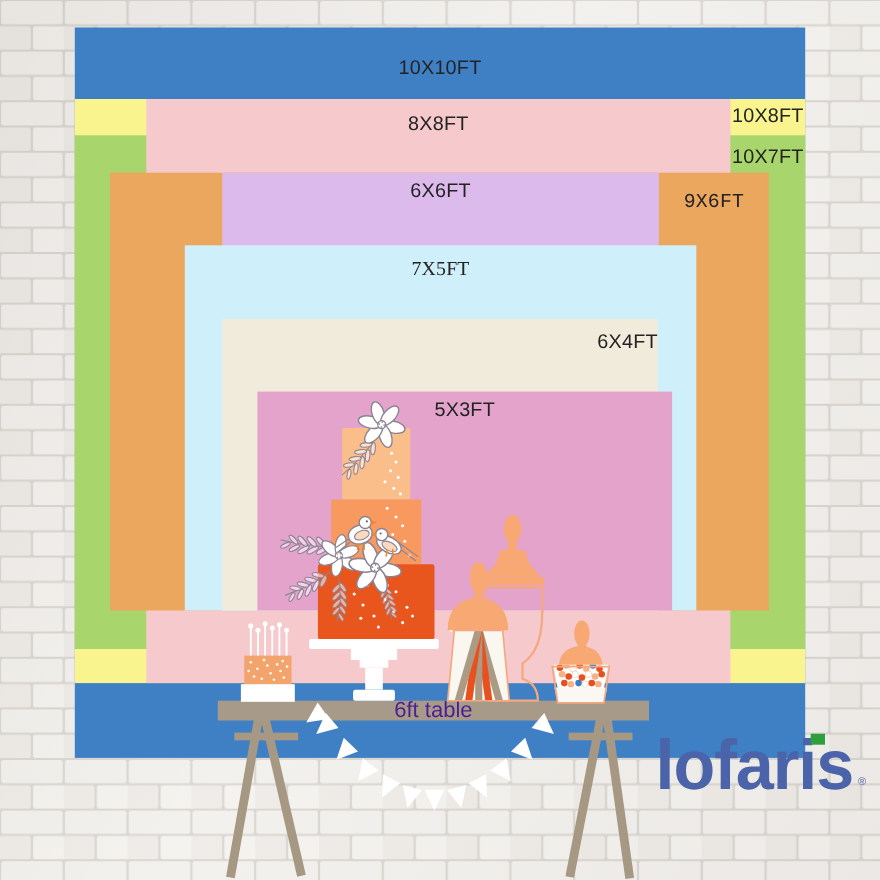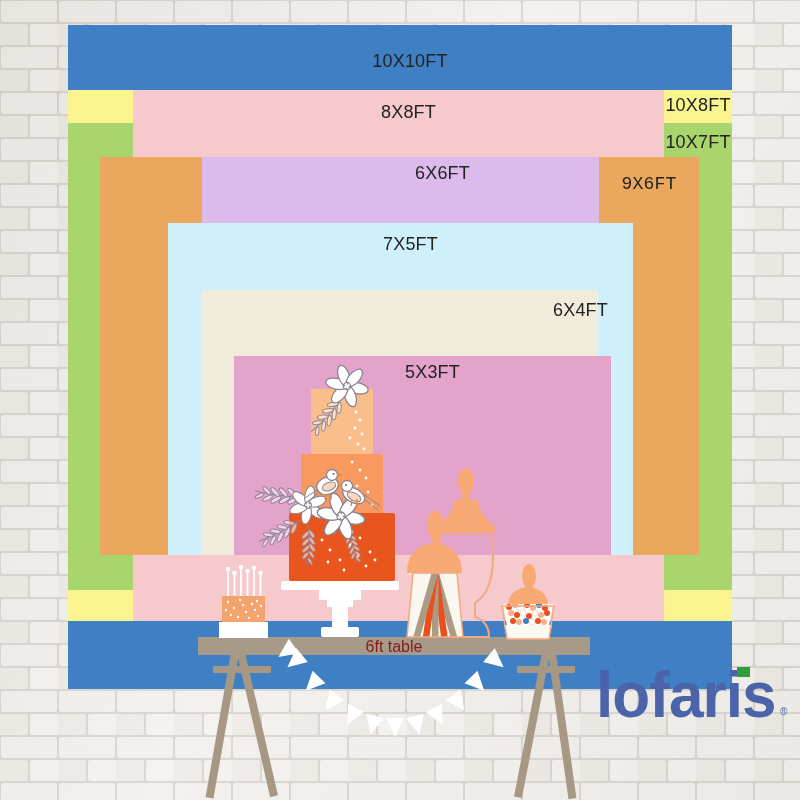--- a/index.html
+++ b/index.html
@@ -11,35 +11,35 @@
   .layer{position:absolute;}
   #l-blue   {left:68px; top:25px; width:664px;height:664px;background:#3F80C5;}
   #l-yellow {left:68px; top:90px; width:664px;height:531px;background:#FAF48E;}
   #l-green  {left:68px; top:123px;width:664px;height:467px;background:#A8D56C;}
   #l-pink   {left:133px;top:90px; width:531px;height:531px;background:#F6C9CC;}
   #l-orange {left:100px;top:157px;width:599px;height:398px;background:#ECA75F;}
   #l-purple {left:202px;top:157px;width:397px;height:398px;background:#DDBAEC;}
   #l-lblue  {left:168px;top:223px;width:465px;height:332px;background:#CFEFFA;}
   #l-beige  {left:202px;top:290px;width:396px;height:265px;background:#F1EBDB;}
   #l-magenta{left:234px;top:356px;width:377px;height:199px;background:#E4A3CB;}
-  .size-label{position:absolute;left:10px;width:100%;text-align:center;
+  .size-label{position:absolute;left:0;width:100%;text-align:center;
       font-size:18px;line-height:18px;color:#232323;letter-spacing:.2px;}
   #lab-10x10{top:27px;}
   #lab-8x8  {top:13px;}
-  #lab-6x6  {top:7px;padding-left:32px;}
-  #lab-7x5  {top:12px;}
+  #lab-6x6  {top:7px;}
+  #lab-7x5  {top:12px;font-family:Liberation Serif, serif;}
   #lab-6x4  {top:11px;text-align:right;}
   #lab-5x3  {top:7px;}
   .corner-label{left:auto;right:0;width:68px;}
   #lab-10x8 {top:6px;padding-left:32px;}
   #lab-10x7 {top:10px;margin-left:28px;}
   #lab-9x6  {left:499px;width:100px;top:18px;font-family:Liberation Mono, monospace;}
   #table-top{position:absolute;left:198px;top:637px;width:392px;height:18px;background:#A89A89;}
   #table-label{position:absolute;left:0;top:1px;width:100%;text-align:center;
-      font-size:16px;line-height:17px;color:#7f1d1d;}
+      font-size:20px;line-height:17px;color:#4c1d95;}
   .leg{position:absolute;top:653px;width:8px;height:147px;background:#A79884;transform-origin:4px 0;}
   #leg-l1{left:231px;transform:rotate(10deg);}
   #leg-l2{left:237px;transform:rotate(-13deg);}
   #leg-r1{left:542px;transform:rotate(11deg);}
   #leg-r2{left:548px;transform:rotate(-8deg);}
   .rung{position:absolute;top:666px;width:58px;height:7px;background:#A79884;}
   #rung-l{left:213px;} #rung-r{left:517px;}
   .desserts{position:absolute;left:0;top:0;pointer-events:none;}
   .logo{position:absolute;left:596px;top:663px;font-weight:bold;font-size:64px;line-height:1;
         color:#4A63A9;letter-spacing:-1px;transform:scaleX(.97);transform-origin:left top;}

